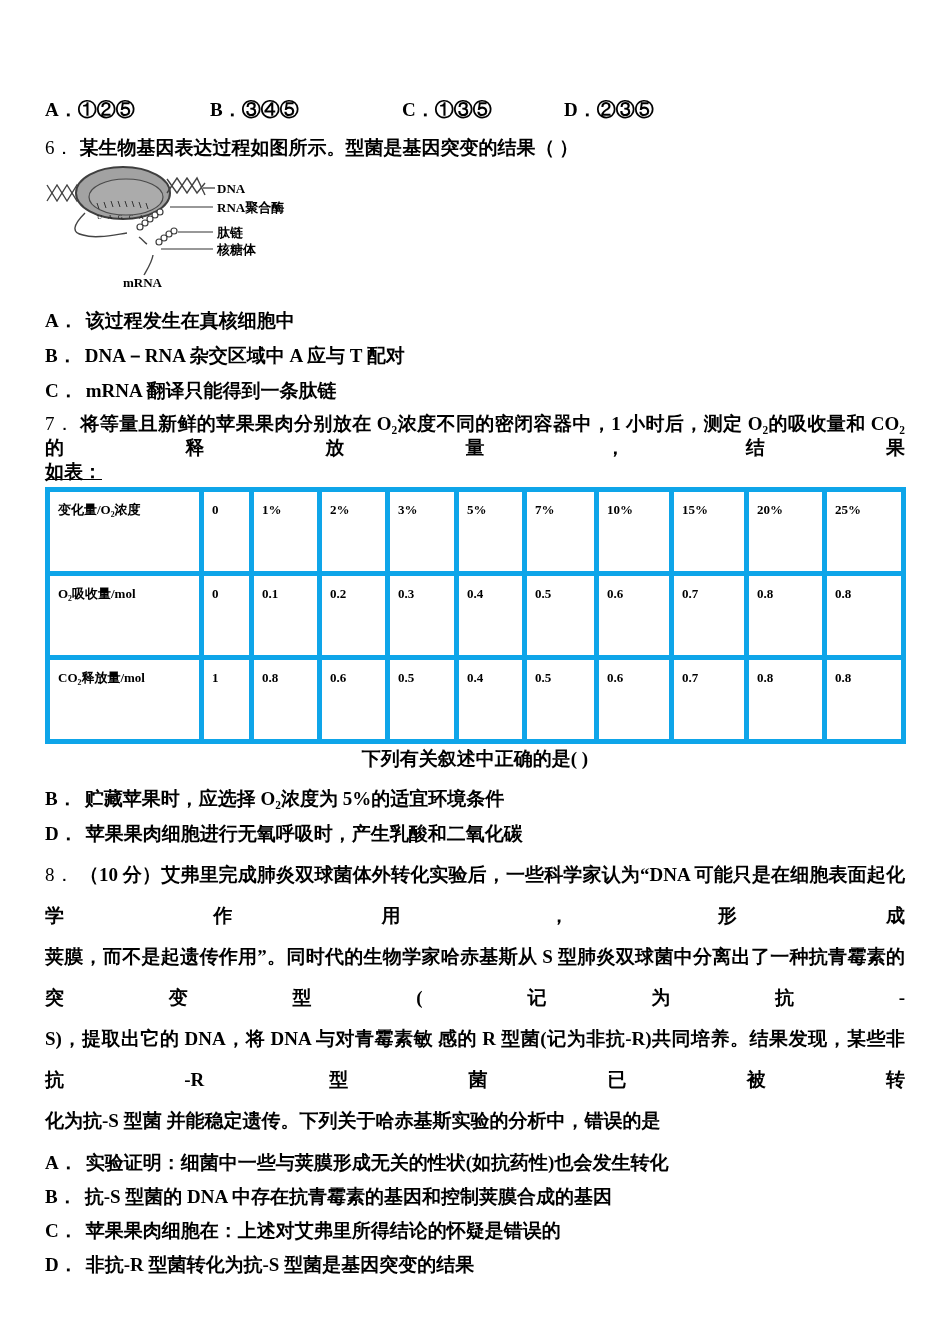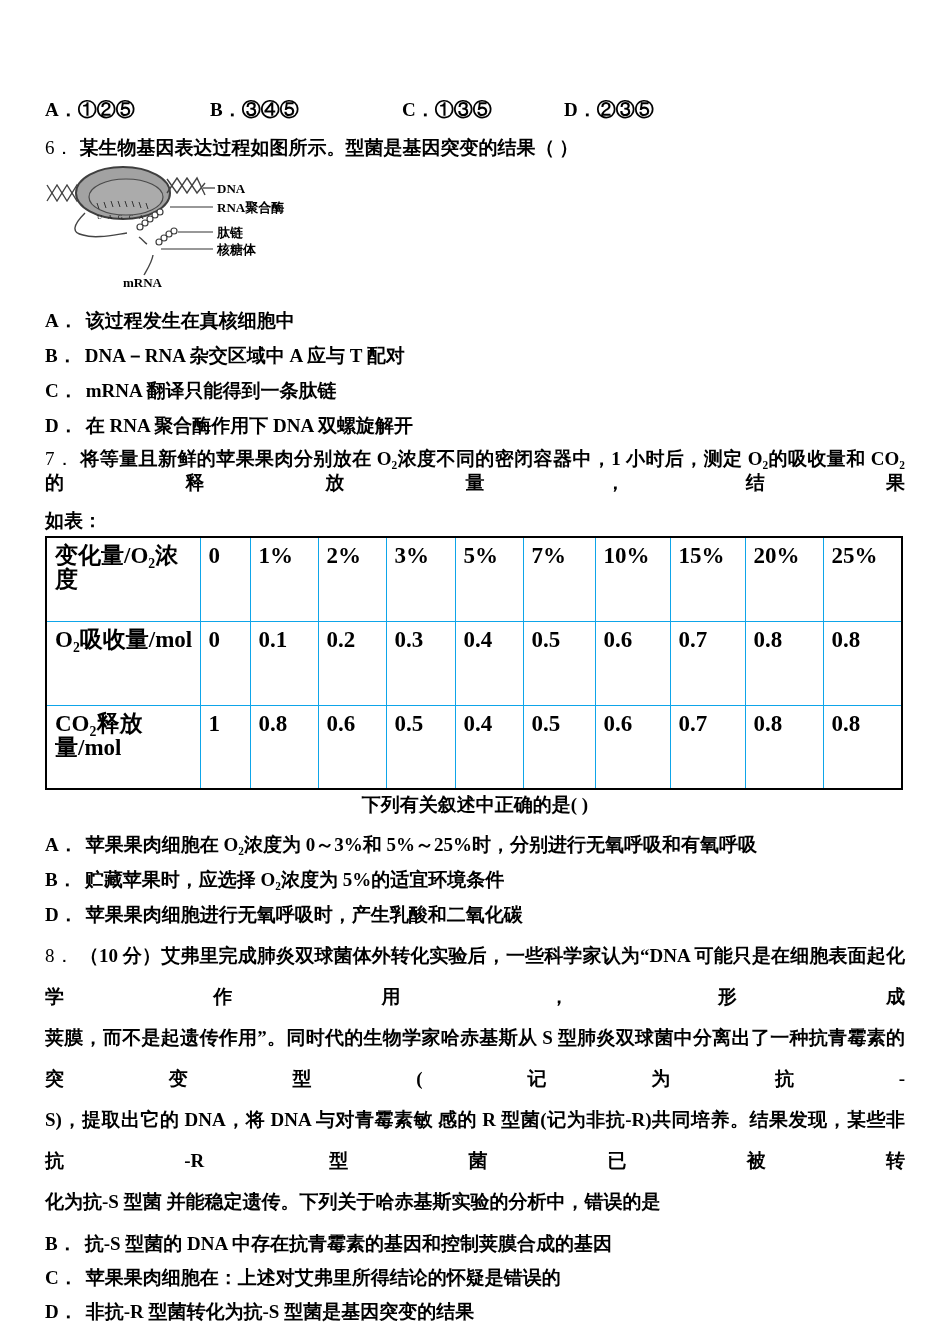--- a/index.html
+++ b/index.html
@@ -20,25 +20,25 @@
   .stem{margin-top:14px;}
   .diagram-wrap{margin-top:3px;}
   .diagram-wrap svg{display:block;}
   .svg-label{font-size:13px;font-weight:700;font-family:"Liberation Serif","DejaVu Serif",serif;}
   .svg-bases{font-size:7px;letter-spacing:2px;fill:#222;font-weight:400;}
   .opts{margin-top:12px;}
   .opt{margin-top:11px;}
   .opt:first-child{margin-top:16px;}
   .opt-label{margin-right:8px;}
   .q7-stem{margin-top:9px;}
-  .q7-stem-2{margin-top:14px;}
+  .q7-stem-2{text-decoration:underline;}
   .jline{text-align:justify;text-align-last:justify;}
   table.data{border-collapse:collapse;table-layout:fixed;width:856px;margin-top:3px;border:2px solid #000;}
-  table.data td{border:1px solid #0ea5e9;vertical-align:top;height:84px;box-sizing:border-box;
-    padding:6px 4px 0 8px;font-size:23px;font-weight:700;}
+  table.data td{border:5px solid #0ea5e9;vertical-align:top;height:84px;box-sizing:border-box;
+    padding:6px 4px 0 8px;font-size:13px;font-weight:700;}
   .lead{margin-top:3px;text-align:center;}
   .q7-opts{margin-top:9px;}
   .para{margin-top:8px;line-height:41px;}
   .q8-opts{margin-top:2px;}
   .q8-opts .opt{margin-top:10px;}
 </style>
 </head>
 <body>
 
 <div class="answer-row">
@@ -111,21 +111,20 @@
     <text class="svg-label" x="172" y="74">肽链</text>
     <text class="svg-label" x="172" y="91">核糖体</text>
     <text class="svg-label" x="78" y="124">mRNA</text>
   </svg>
 </div>
 
 <div class="opts">
   <div class="opt"><span class="opt-label">A．</span><span>该过程发生在真核细胞中</span></div>
   <div class="opt"><span class="opt-label">B．</span><span>DNA－RNA 杂交区域中 A 应与 T 配对</span></div>
   <div class="opt"><span class="opt-label">C．</span><span>mRNA 翻译只能得到一条肽链</span></div>
-  <div class="opt"><span class="opt-label">D．</span><span>在 RNA 聚合酶作用下 DNA 双螺旋解开</span></div>
 </div>
 
 <div class="q7-stem jline">
   <span class="qnum">7．</span><span>将等量且新鲜的苹果果肉分别放在 O₂浓度不同的密闭容器中，1 小时后，测定 O₂的吸收量和 CO₂的释放量，结果</span>
 </div>
 <div class="q7-stem-2">如表：</div>
 
 <table class="data">
   <colgroup>
     <col style="width:154px">
@@ -179,29 +178,29 @@
     <td>0.7</td>
     <td>0.8</td>
     <td>0.8</td>
   </tr>
 </tbody>
   </table>
 
 <div class="lead">下列有关叙述中正确的是(      )</div>
 
 <div class="opts q7-opts">
-  <div class="opt"><span class="opt-label">A．</span><span>苹果果肉细胞在 O₂浓度为 0～3%和 5%～25%时，分别进行无氧呼吸和有氧呼吸</span></div>
   <div class="opt"><span class="opt-label">B．</span><span>贮藏苹果时，应选择 O₂浓度为 5%的适宜环境条件</span></div>
   <div class="opt"><span class="opt-label">D．</span><span>苹果果肉细胞进行无氧呼吸时，产生乳酸和二氧化碳</span></div>
 </div>
 
 <div class="para">
   <div class="jline"><span class="qnum">8．</span><span>（10 分）艾弗里完成肺炎双球菌体外转化实验后，一些科学家认为“DNA 可能只是在细胞表面起化学作用，形成</span></div>
   <div class="jline">荚膜，而不是起遗传作用”。同时代的生物学家哈赤基斯从 S 型肺炎双球菌中分离出了一种抗青霉素的突变型(记为抗-</div>
   <div class="jline">S)，提取出它的 DNA，将 DNA 与对青霉素敏 感的 R 型菌(记为非抗-R)共同培养。结果发现，某些非抗-R 型菌已被转</div>
   <div>化为抗-S 型菌 并能稳定遗传。下列关于哈赤基斯实验的分析中，错误的是</div>
 </div>
 
 <div class="opts q8-opts">
+  <div class="opt"><span class="opt-label">A．</span><span>实验证明：细菌中一些与荚膜形成无关的性状(如抗药性)也会发生转化</span></div>
   <div class="opt"><span class="opt-label">B．</span><span>抗-S 型菌的 DNA 中存在抗青霉素的基因和控制荚膜合成的基因</span></div>
   <div class="opt"><span class="opt-label">C．</span><span>苹果果肉细胞在：上述对艾弗里所得结论的怀疑是错误的</span></div>
   <div class="opt"><span class="opt-label">D．</span><span>非抗-R 型菌转化为抗-S 型菌是基因突变的结果</span></div>
 </div>
 
 </body></html>

